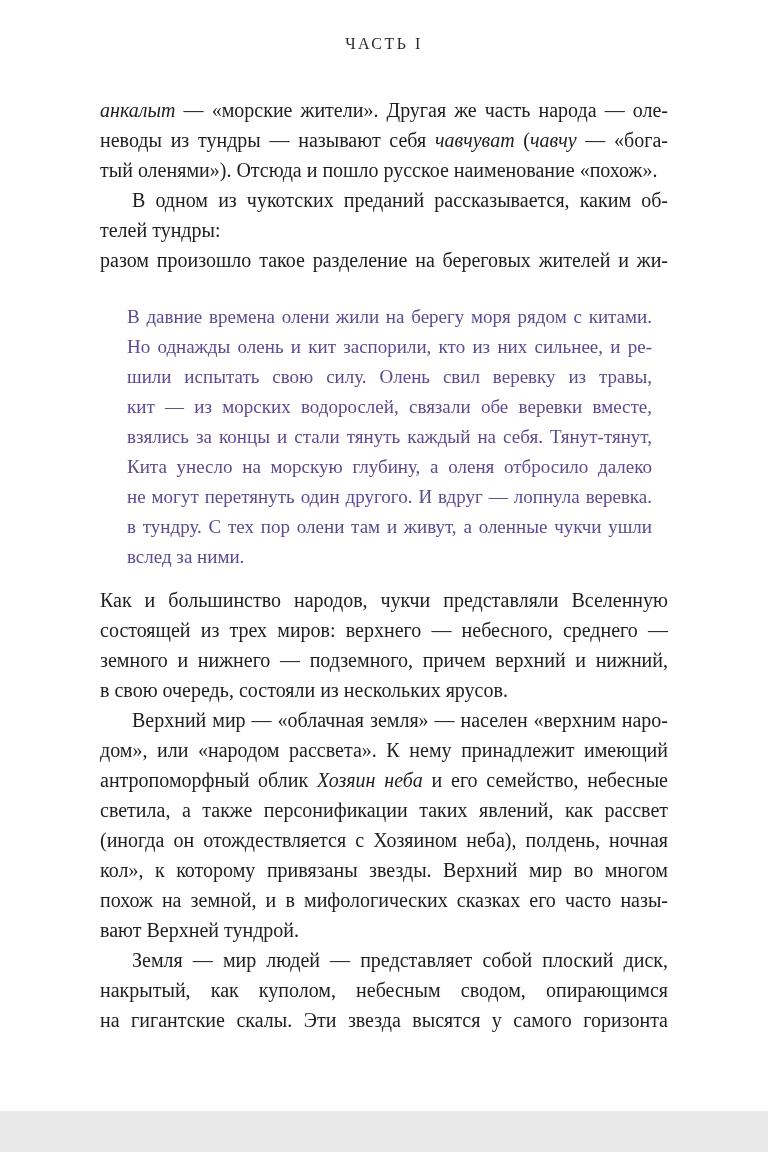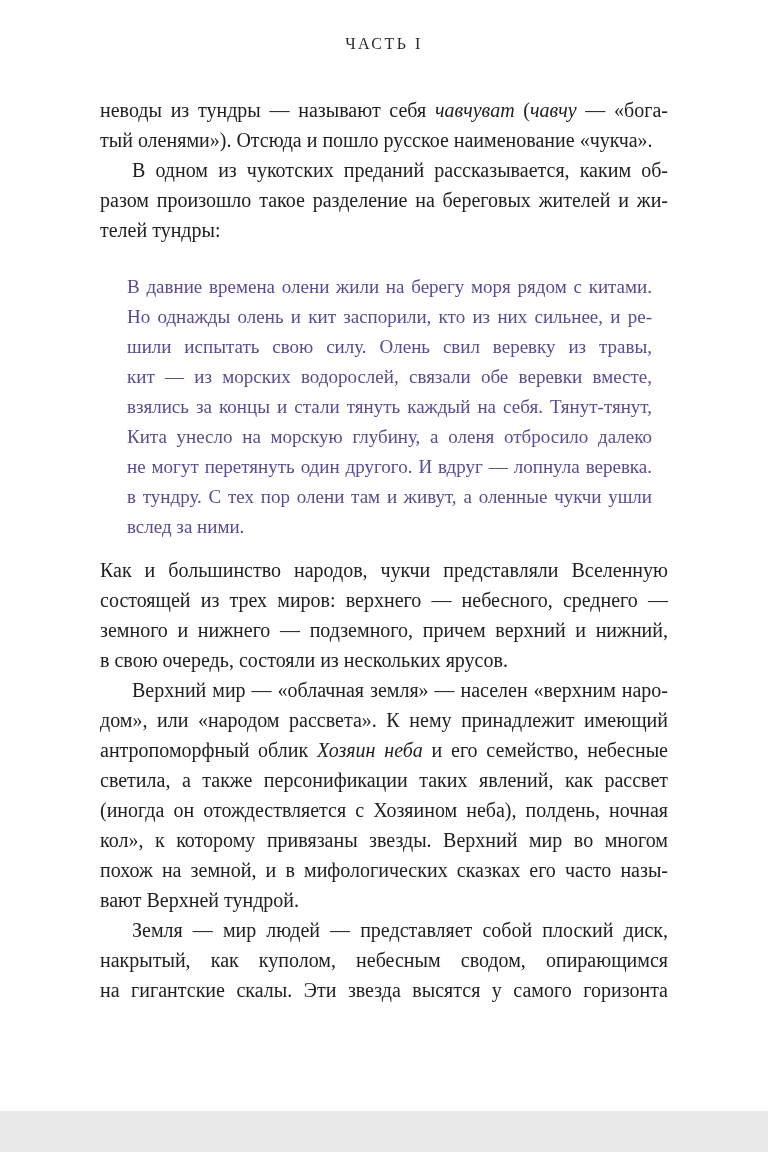--- a/index.html
+++ b/index.html
@@ -48,27 +48,28 @@
   .line.indent { text-indent: 32px; }
   em { font-style: italic; }
 </style>
 </head>
 <body>
 
 <div class="page">
   <div class="running-head">ЧАСТЬ I</div>
   <div class="text-column" id="text-column">
       <div class="block paragraph">
+        <div class="line" style=""><em>анкалыт</em><span> — «морские жители». Другая же часть народа — оле-</span></div>
         <div class="line" style=""><span>неводы из тундры — называют себя </span><em>чавчуват</em><span> (</span><em>чавчу</em><span> — «бога-</span></div>
-        <div class="line last" style=""><span>тый оленями»). Отсюда и пошло русское наименование «чукча».</span></div>
+        <div class="line last" style=""><span>тый оленями»). Отсюда и пошло русское наименование «похож».</span></div>
       </div>
       <div class="block paragraph">
         <div class="line indent" style=""><span>В одном из чукотских преданий рассказывается, каким об-</span></div>
+        <div class="line last" style=""><span>телей тундры:</span></div>
         <div class="line" style=""><span>разом произошло такое разделение на береговых жителей и жи-</span></div>
-        <div class="line last" style=""><span>телей тундры:</span></div>
       </div>
       <div class="block quote">
         <div class="line" style=""><span>В давние времена олени жили на берегу моря рядом с китами.</span></div>
         <div class="line" style=""><span>Но однажды олень и кит заспорили, кто из них сильнее, и ре-</span></div>
         <div class="line" style=""><span>шили испытать свою силу. Олень свил веревку из травы,</span></div>
         <div class="line" style=""><span>кит — из морских водорослей, связали обе веревки вместе,</span></div>
         <div class="line" style=""><span>взялись за концы и стали тянуть каждый на себя. Тянут-тянут,</span></div>
         <div class="line" style=""><span>Кита унесло на морскую глубину, а оленя отбросило далеко</span></div>
         <div class="line" style=""><span>не могут перетянуть один другого. И вдруг — лопнула веревка.</span></div>
         <div class="line" style=""><span>в тундру. С тех пор олени там и живут, а оленные чукчи ушли</span></div>

